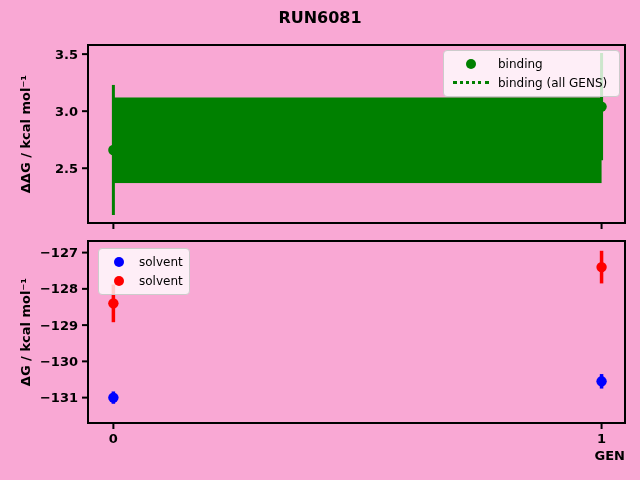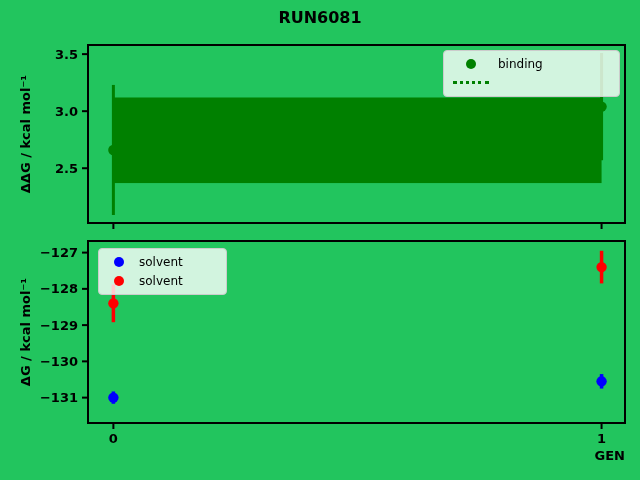--- a/index.html
+++ b/index.html
@@ -1,19 +1,19 @@
 <!DOCTYPE html>
 <html><head>
 <meta charset="utf-8">
 <style>
   html, body { margin: 0; padding: 0; background: #ffffff; }
   .figure {
     position: relative;
     width: 640px; height: 480px;
-    background: #22c55e;
+    background: #f9a8d4;
     font-family: "DejaVu Sans", "Liberation Sans", sans-serif;
     overflow: hidden;
   }
   .fig-title {
     position: absolute; left: 0; top: 8px; width: 640px;
     text-align: center; font-size: 16px; font-weight: bold; color: #000;
   }
   svg.plots { position: absolute; left: 0; top: 0; }
   .ylabel-wrap {
     position: absolute; width: 26px; display: flex;
@@ -30,21 +30,21 @@
     text-align: right; font-size: 13px; font-weight: bold; color: #000;
   }
   .legend {
     position: absolute; box-sizing: border-box;
     background: rgba(255,255,255,0.8);
     border: 1px solid #cccccc; border-radius: 4px;
     padding: 4px 8px; display: flex; flex-direction: column;
     justify-content: space-around; z-index: 5;
   }
   .legend-top { left: 443px; top: 50px; width: 177px; height: 47px; }
-  .legend-bottom { left: 98px; top: 248px; width: 129px; height: 47px; }
+  .legend-bottom { left: 98px; top: 248px; width: 92px; height: 47px; }
   .legend-row { display: flex; align-items: center; height: 19px; }
   .legend-marker-cell {
     display: flex; align-items: center; justify-content: center;
     flex: 0 0 auto;
   }
   .legend-top .legend-marker-cell { width: 38px; }
   .legend-bottom .legend-marker-cell { width: 24px; }
   .legend-dot { width: 10px; height: 10px; border-radius: 50%; }
   .legend-dotline { width: 36px; height: 0; border-top: 3px dotted #008000; }
   .legend-label {
@@ -114,20 +114,21 @@
     <div class="legend-row">
       <span class="legend-marker-cell">
         <span class="legend-dot" style="background:#008000"></span>
       </span>
       <span class="legend-label">binding</span>
     </div>
     <div class="legend-row">
       <span class="legend-marker-cell">
         <span class="legend-dotline"></span>
       </span>
+      <span class="legend-label">binding (all GENS)</span>
     </div>
   </div>
 
   <div class="legend legend-bottom">
     <div class="legend-row">
       <span class="legend-marker-cell">
         <span class="legend-dot" style="background:#0000ff"></span>
       </span>
       <span class="legend-label">solvent</span>
     </div>

